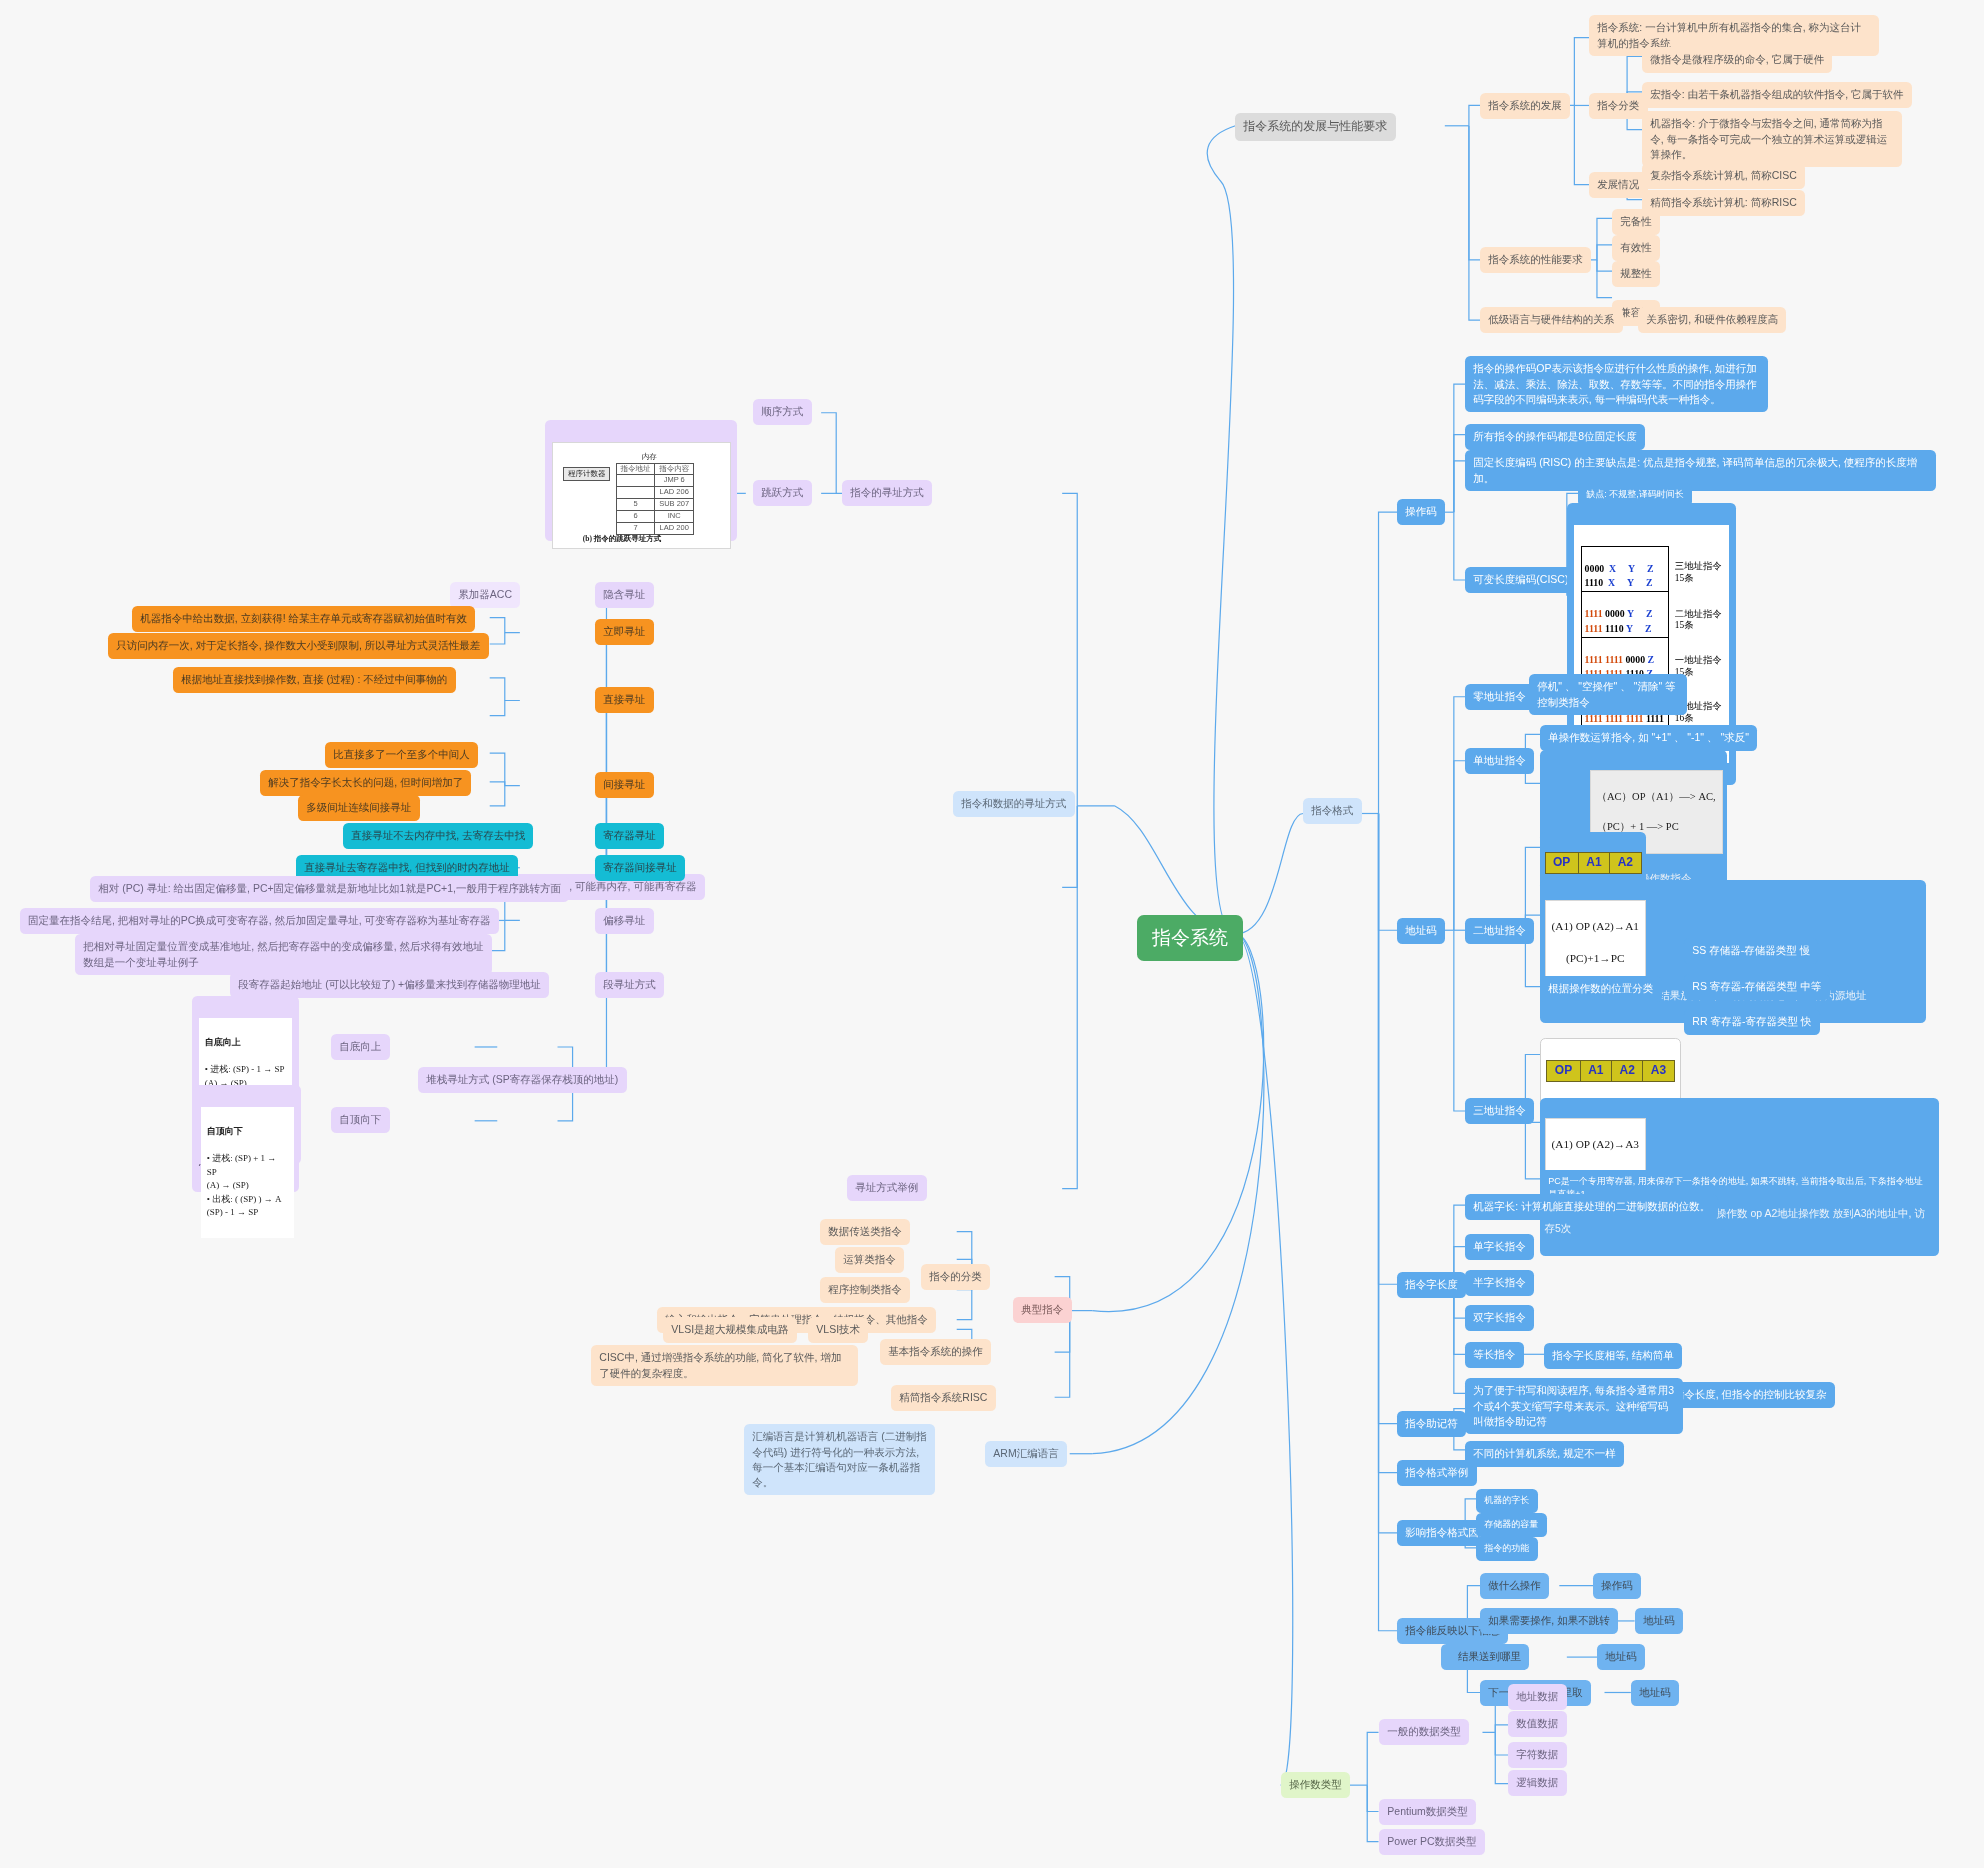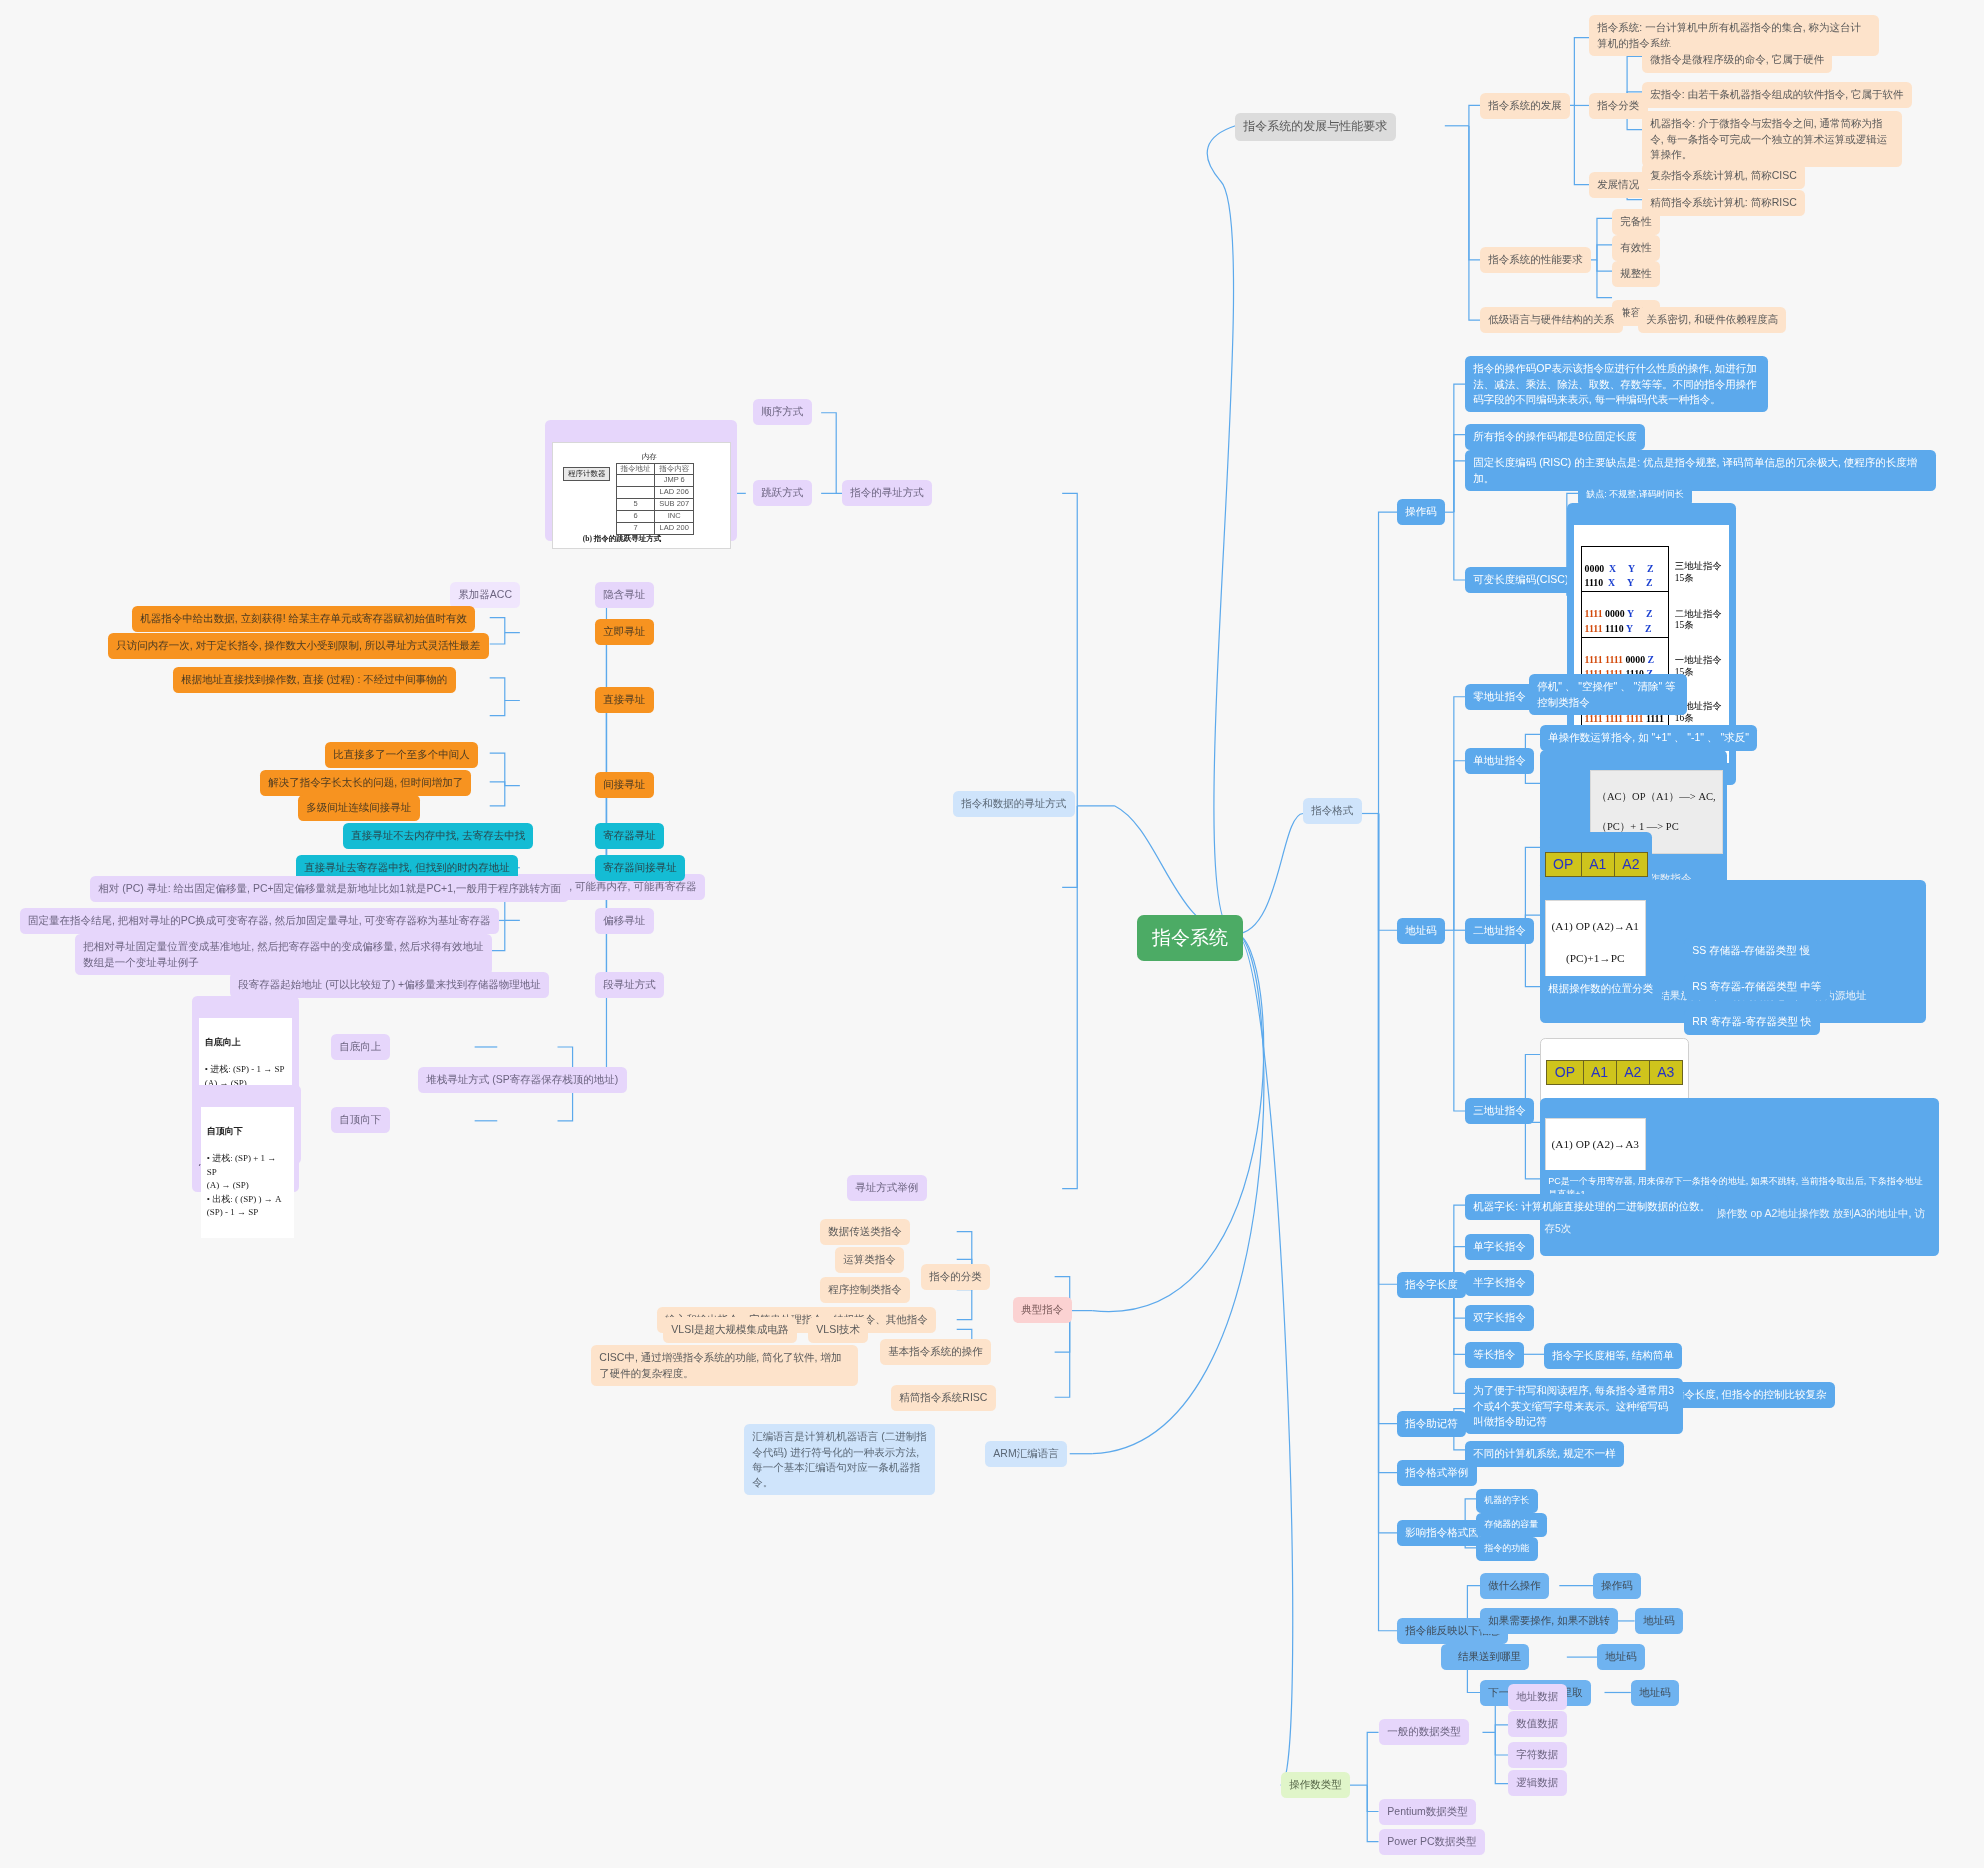--- a/index.html
+++ b/index.html
@@ -36,21 +36,21 @@
   .c-green  { background:#e0f5c9; color:#58684a; }
   .c-pink   { background:#fbd2d2; color:#7a5a5a; }
   .c-img    { background:#e6d6fb; padding:6.8px; }
   .c-imgblue{ background:#5ca9ec; padding:6.8px; }
   .node.small { font-size:9px; }
 
   
   .pic { background:#fff; border:0.8px solid #d8d8d8; }
 
   .opbar { display:flex; background:#cfc41c; border:0.8px solid #6b6420; }
-  .opbar span { padding:1.5px 7.5px; border-right:0.8px solid #6b6420; color:#2633c4; font-weight:normal; font-size:14px;}
+  .opbar span { padding:1.5px 7.5px; border-right:0.8px solid #6b6420; color:#2633c4; font-weight:bold; font-size:12px;}
   .opbar span:last-child { border-right:none; }
 
   .fml { font-family:"Liberation Serif","DejaVu Serif",serif; color:#1a1a1a; }
   .encbox { background:#fff; padding:6px 7.5px; }
   .enc-row { display:flex; align-items:flex-start; gap:6px; }
   .enc-tbl { border:1.5px solid #000; font-family:"Liberation Serif",serif; font-size:9.8px; }
   .enc-seg { border-bottom:1.5px solid #000; padding:0.8px 2.3px; white-space:pre; }
   .enc-seg:last-child { border-bottom:none; }
   .o { color:#d2490a; font-weight:bold;}
   .bk { color:#000; font-weight:bold;}

